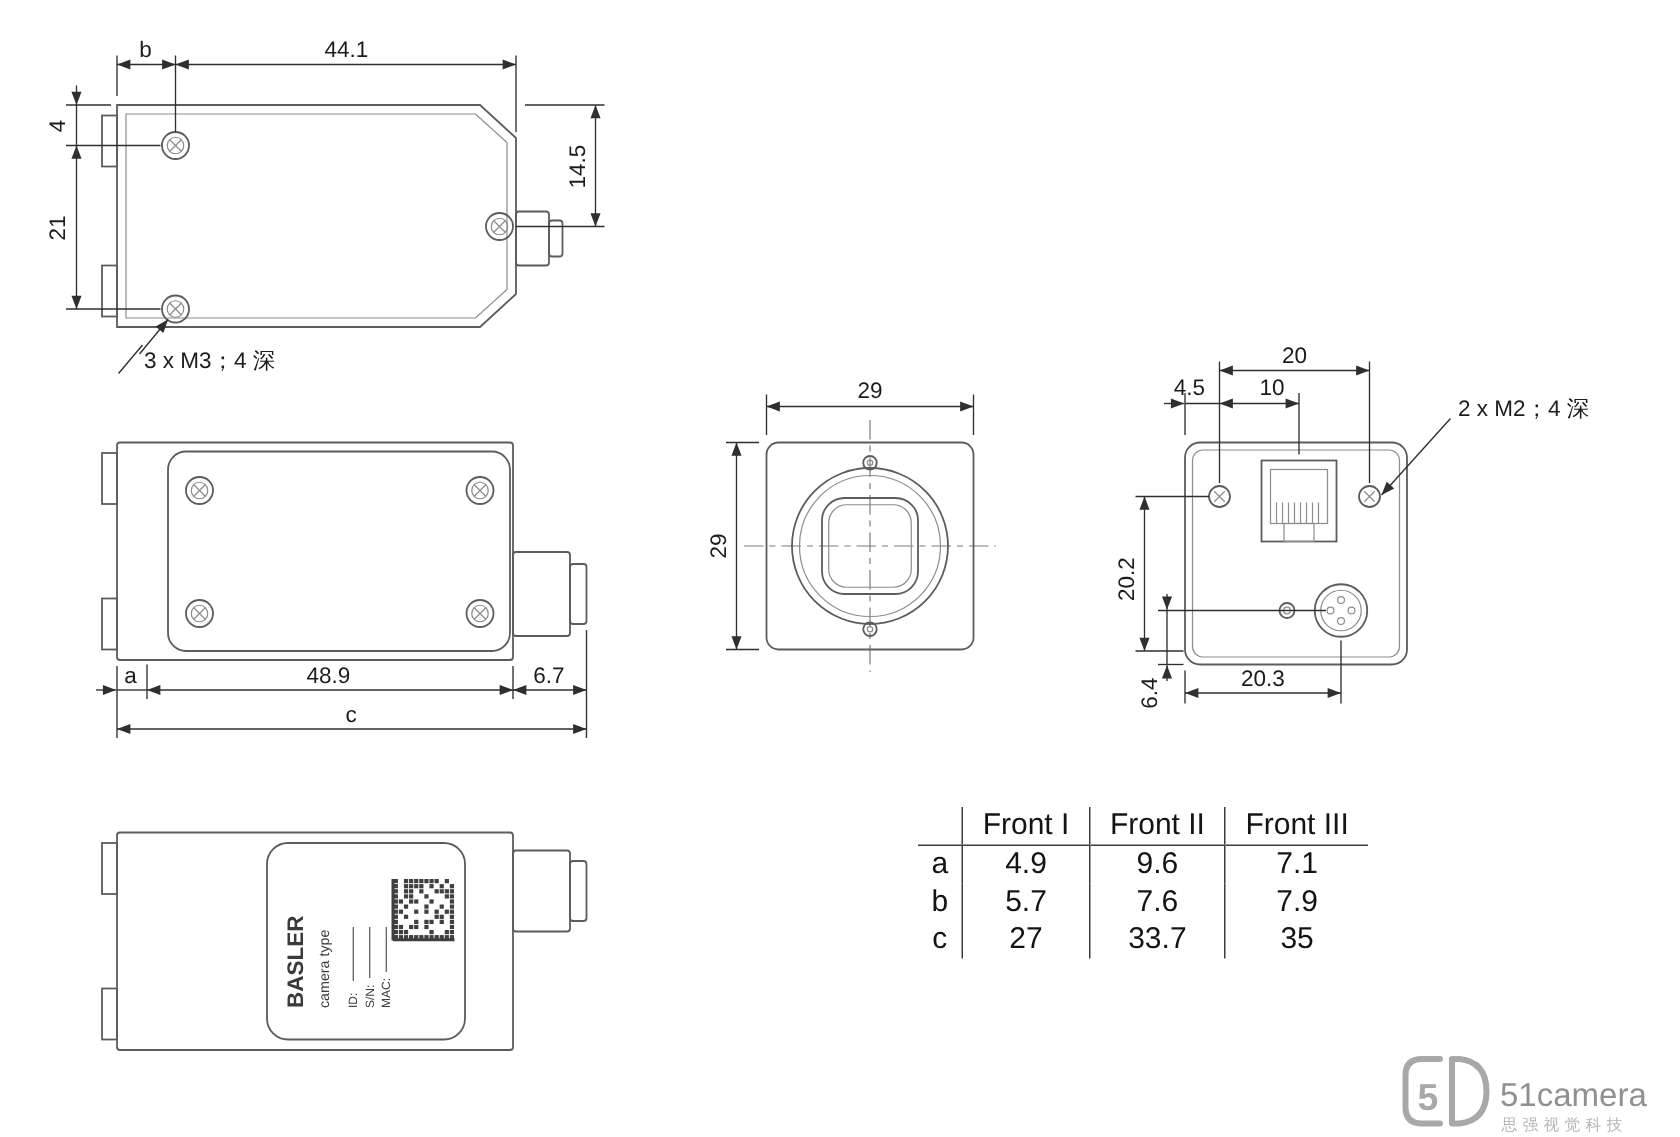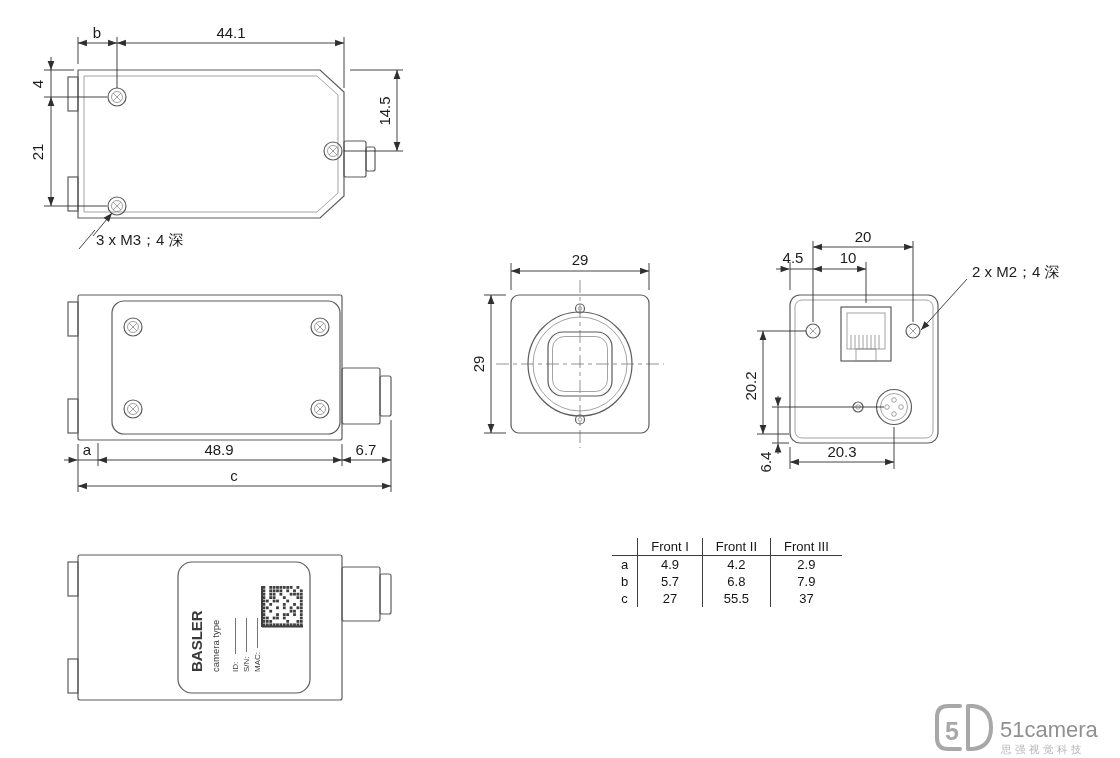--- a/index.html
+++ b/index.html
@@ -9,21 +9,21 @@
   svg text{font-family:"Liberation Sans",sans-serif;}
   .d{font-size:15px;fill:#1c1c1c;}
   .note{font-size:15px;fill:#1c1c1c;}
   .lbl{fill:#3a3a3a;}
   .geo{fill:none;stroke:#5c5c5c;stroke-width:1.2;}
   .geo2{fill:none;stroke:#8c8c8c;stroke-width:0.8;}
   .dim{stroke:#2f2f2f;stroke-width:0.9;fill:none;}
   .ctr{stroke:#7a7a7a;stroke-width:0.8;stroke-dasharray:13 4 4 4;fill:none;}
 
   table.spec{position:absolute;left:612px;top:538px;border-collapse:collapse;
-             font-size:13px;color:#141414;}
+             font-size:20px;color:#141414;}
   table.spec th,table.spec td{font-weight:400;padding:1px 13px;text-align:center;white-space:nowrap;}
   table.spec tr.hdr th{border-bottom:1.2px solid #3c3c3c;}
   table.spec th:not(.rl),table.spec td:not(.rl){border-left:1.2px solid #3c3c3c;}
   table.spec .rl{padding:1px 9px;}
 </style>
 </head>
 <body>
 
 <div class="stage">
 
@@ -376,31 +376,31 @@
   <tbody>
         <tr class="hdr">
     <th class="rl"></th>
     <th>Front I</th>
     <th>Front II</th>
     <th>Front III</th>
   </tr>
   <tr>
     <td class="rl">a</td>
     <td>4.9</td>
-    <td>4.2</td>
-    <td>2.9</td>
+    <td>9.6</td>
+    <td>7.1</td>
   </tr>
   <tr>
     <td class="rl">b</td>
     <td>5.7</td>
-    <td>6.8</td>
+    <td>7.6</td>
     <td>7.9</td>
   </tr>
   <tr>
     <td class="rl">c</td>
     <td>27</td>
-    <td>55.5</td>
-    <td>37</td>
+    <td>33.7</td>
+    <td>35</td>
   </tr>
 </tbody>
     </table>
 
 </div>
 
 </body></html>

